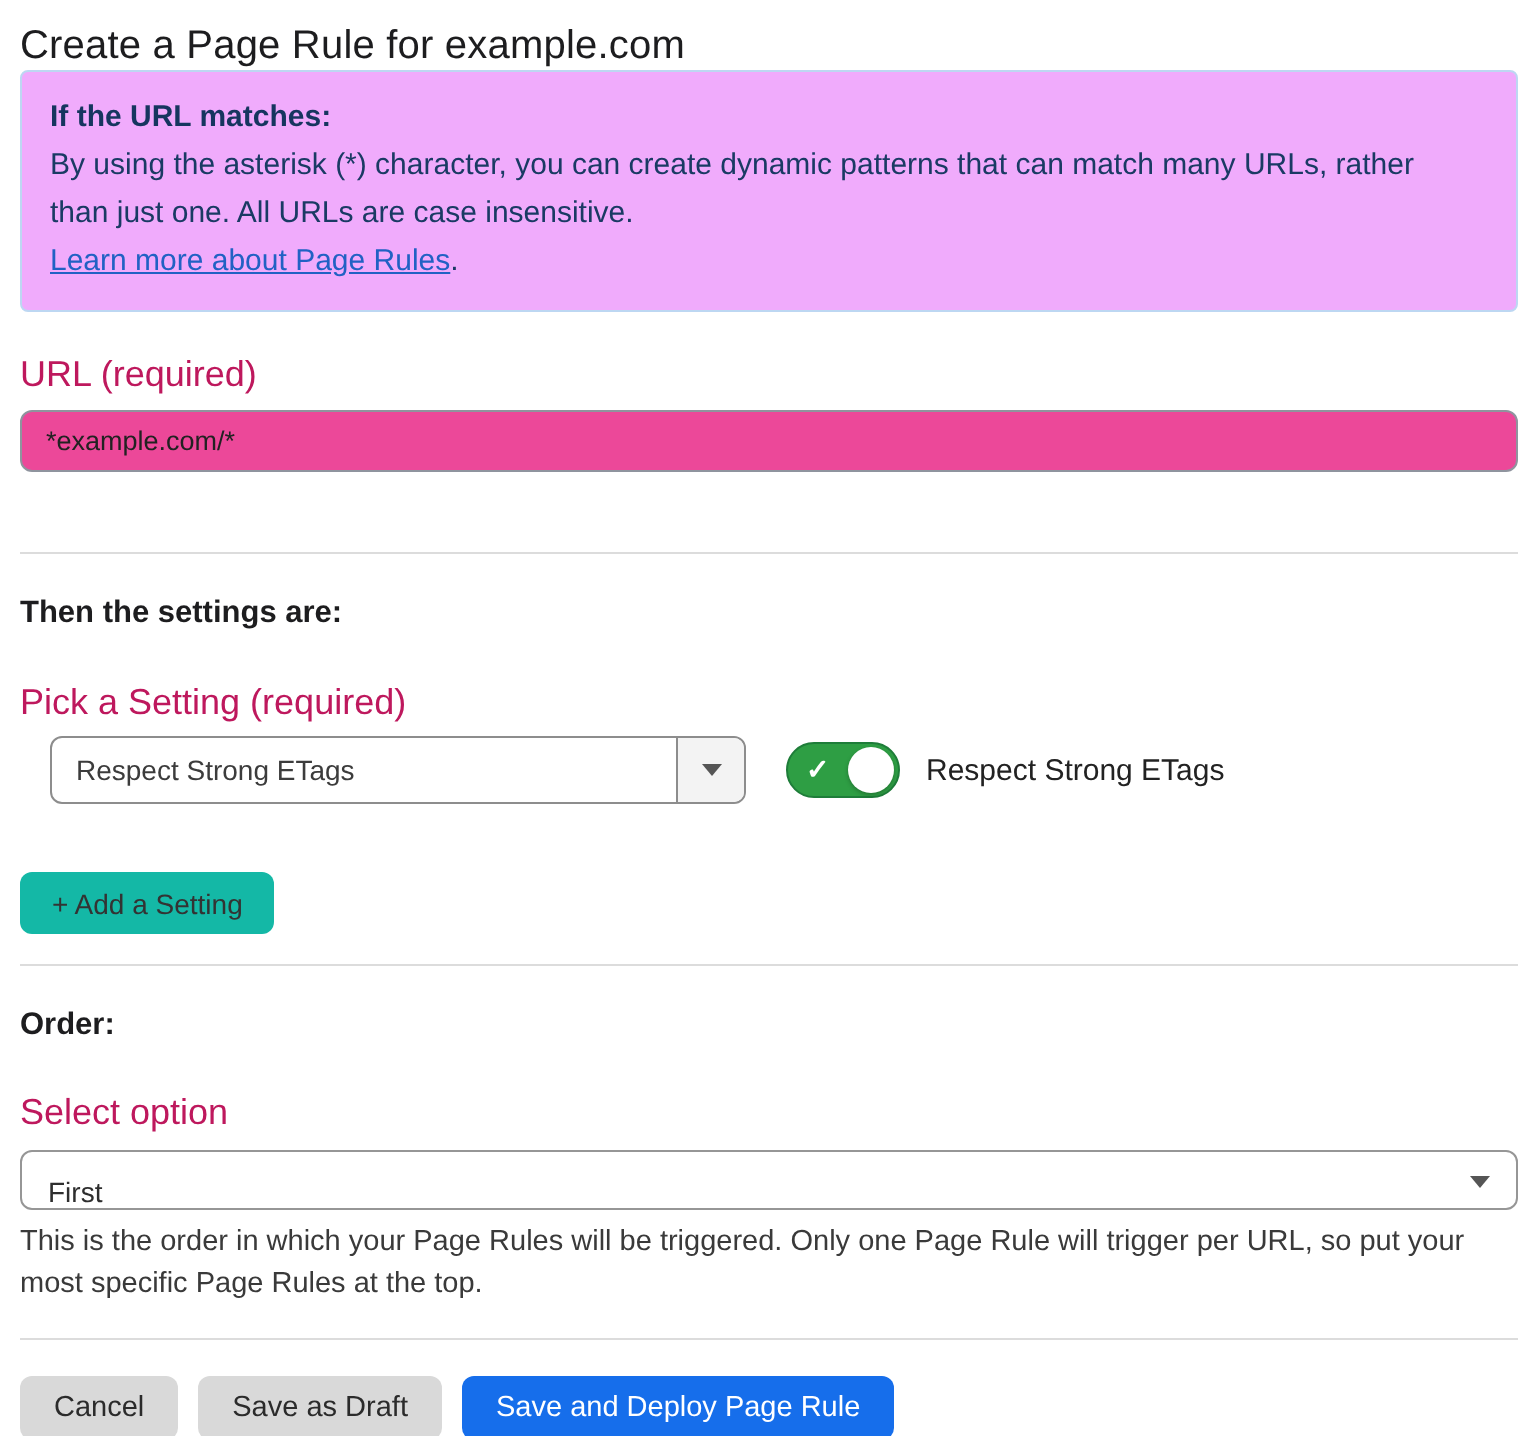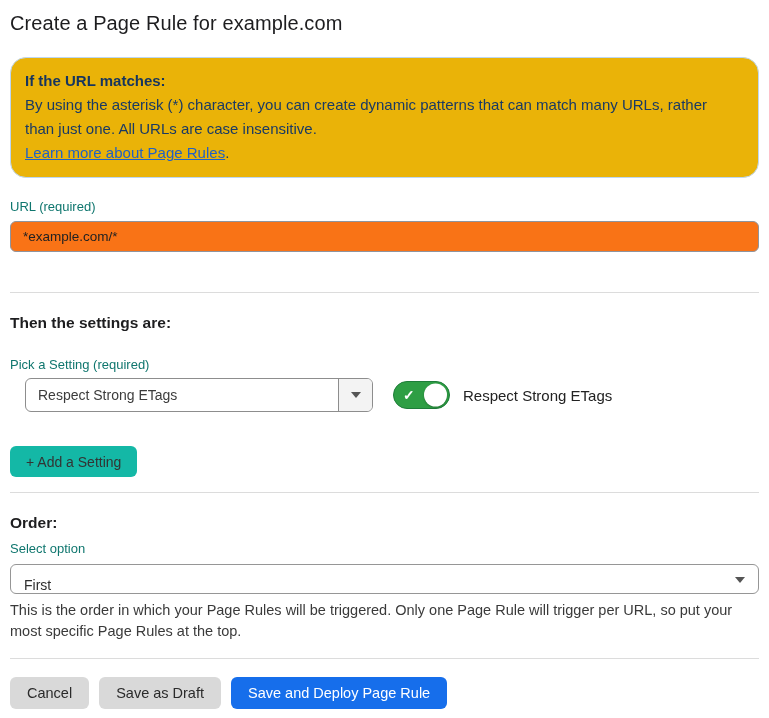--- a/index.html
+++ b/index.html
@@ -14,50 +14,49 @@
 
   .page-title {
     font-size: 20px;
     font-weight: normal;
     color: #1d1d1f;
     margin-top: 2px;
     letter-spacing: 0.1px;
   }
 
   .info-box {
-    margin-top: 22px;
-    background: #eab308;
+    background: #f0abfc;
     border: 1px solid #bdd7f2;
-    border-radius: 16px;
+    border-radius: 4px;
     padding: 11px 14px 12px 14px;
     color: #1a3a64;
     font-size: 15px;
     line-height: 24px;
   }
   .info-box .info-heading { font-weight: bold; font-size: 15px; color: #16355f; }
   .info-box .info-body { max-width: 712px; }
   .info-box a.learn-link {
     color: #2161c4;
     text-decoration: underline;
     cursor: pointer;
   }
   .info-box .link-suffix { color: #1a3a64; }
 
   .field-label {
     display: block;
-    font-size: 13px;
-    color: #0f766e;
+    font-size: 18px;
+    color: #be185d;
     margin-bottom: 7px;
   }
 
   .url-block { margin-top: 21px; }
   .url-input {
     width: 749px;
     height: 31px;
-    background: #f97316;
+    background: #ec4899;
     border: 1px solid #8f949e;
     border-radius: 6px;
     padding: 0 12px;
     font-size: 13.5px;
     color: #222;
     font-family: "Liberation Sans", sans-serif;
     outline: none;
   }
 
   .divider {
@@ -156,21 +155,21 @@
     background: #14b8a6;
     border: none;
     border-radius: 6px;
     padding: 0 16px;
     font-size: 14px;
     color: #333;
     font-family: "Liberation Sans", sans-serif;
     cursor: pointer;
   }
 
-  .order-label { margin-top: 9px; margin-bottom: 8px; }
+  .order-label { margin-top: 24px; margin-bottom: 8px; }
 
   .order-select {
     width: 749px;
     height: 30px;
     background: #ffffff;
     border: 1px solid #969696;
     border-radius: 6px;
     display: flex;
     align-items: flex-start;
     justify-content: space-between;

